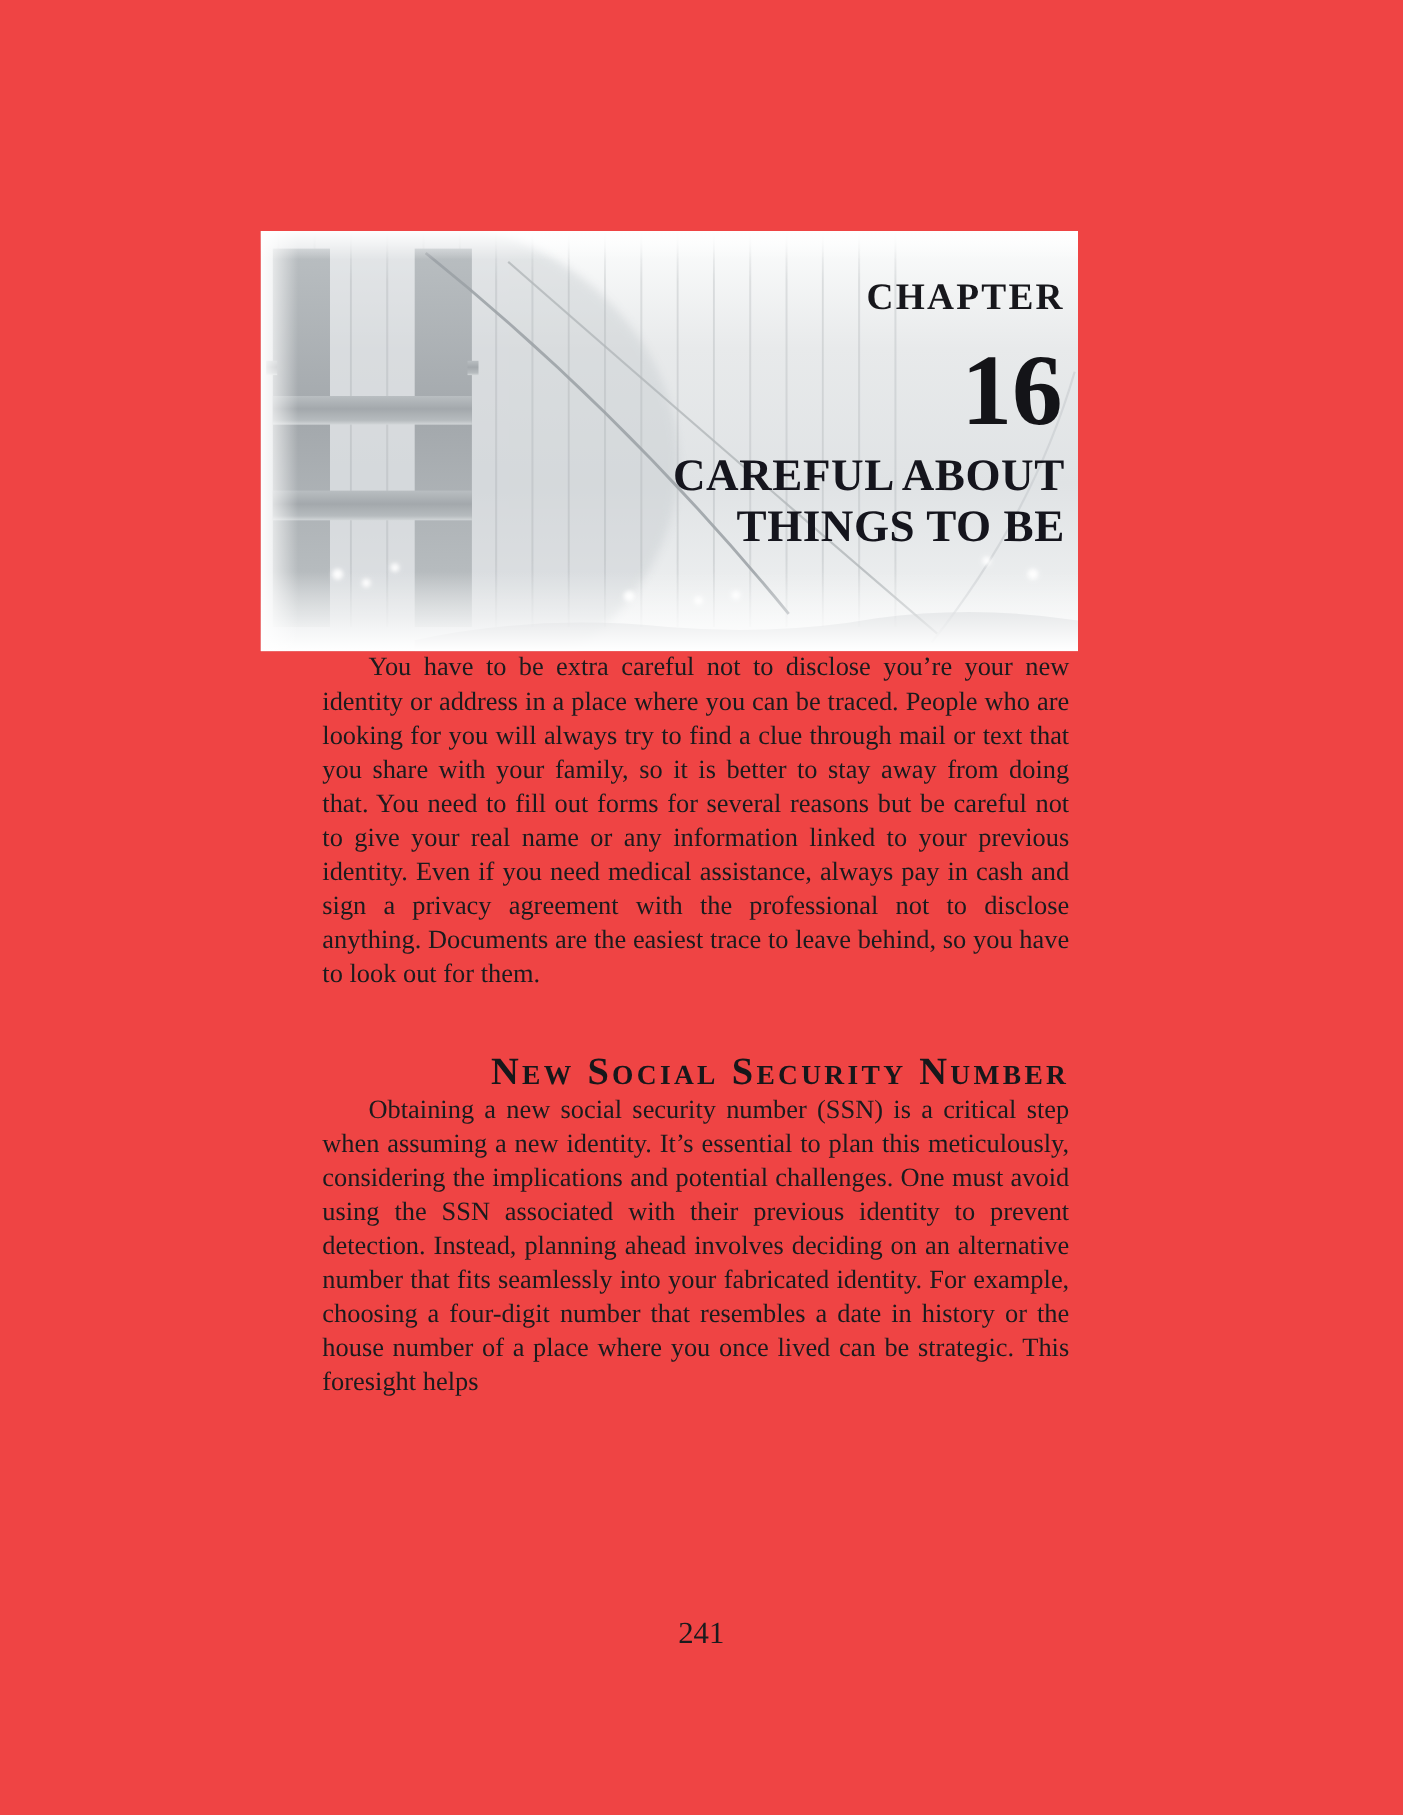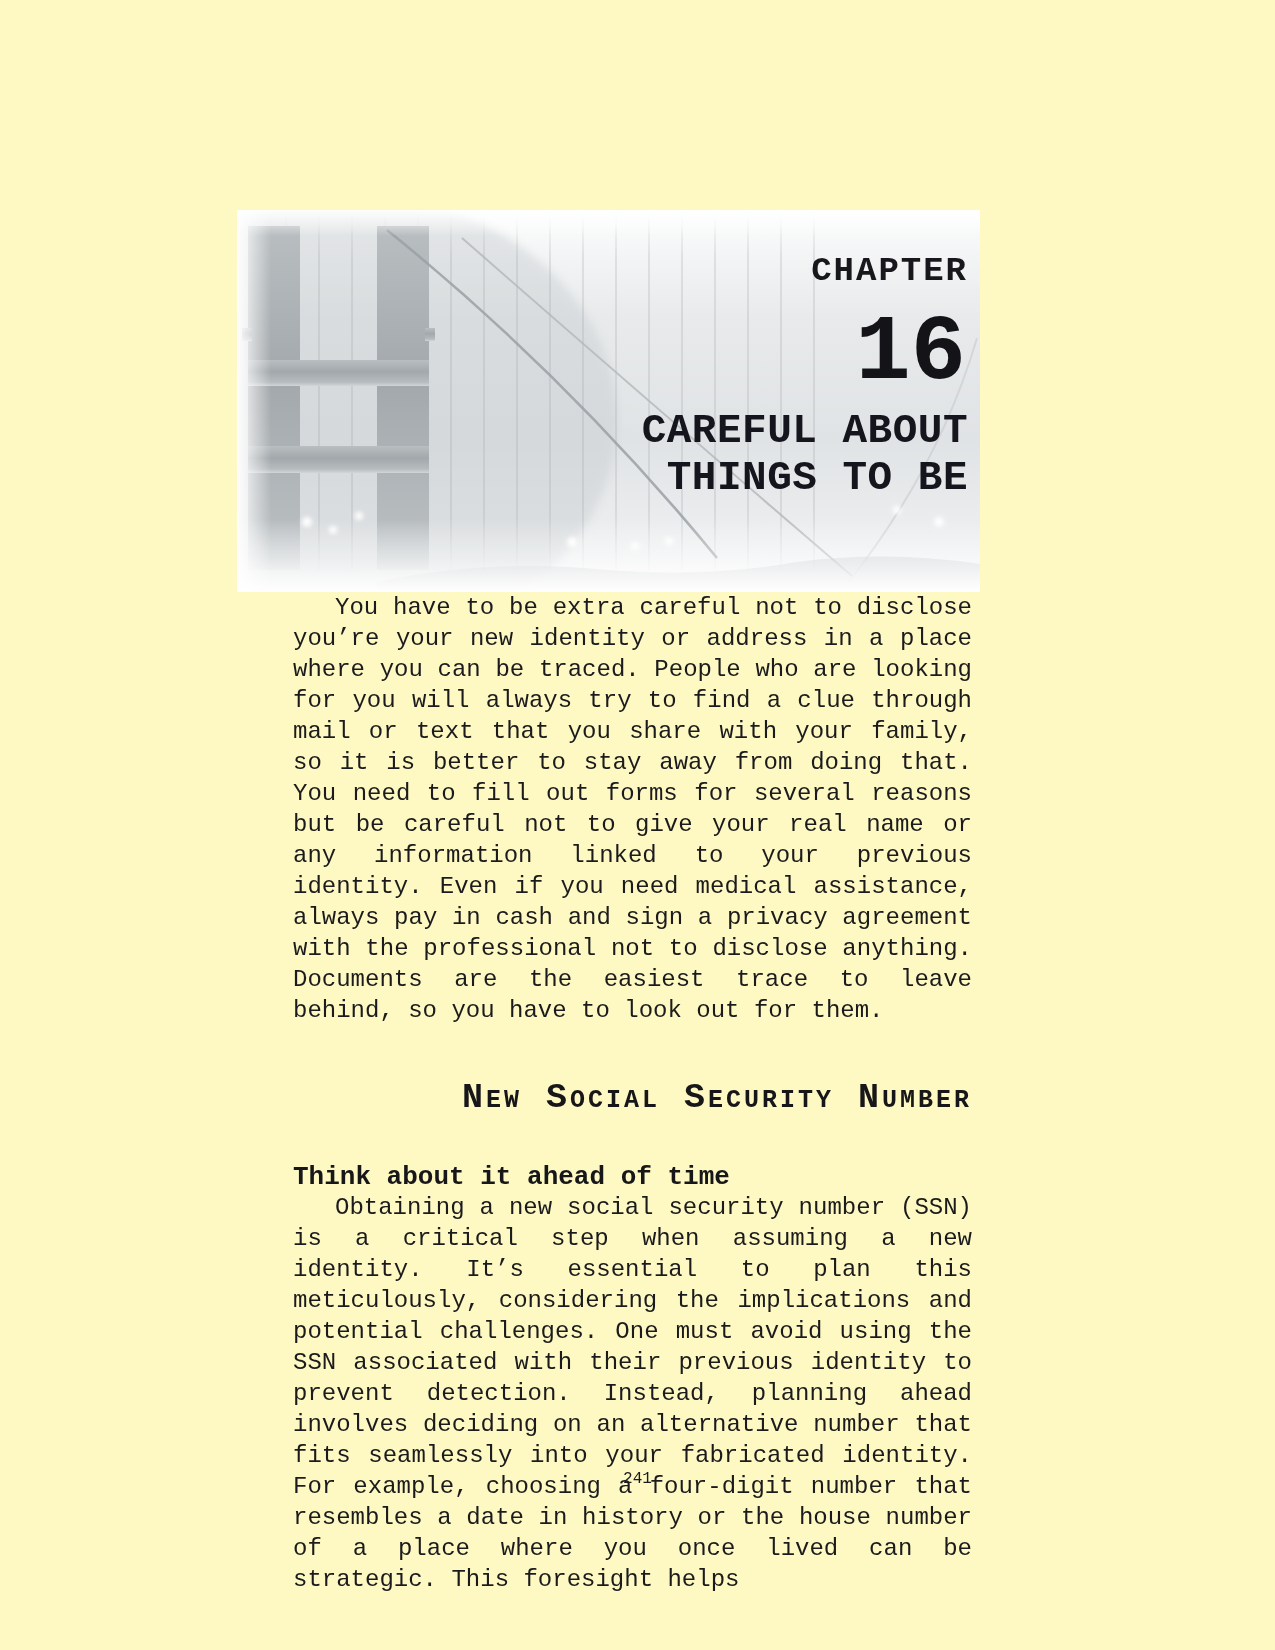--- a/index.html
+++ b/index.html
@@ -1,21 +1,21 @@
 <!DOCTYPE html>
 <html><head>
 <meta charset="utf-8">
 <style>
   html, body { margin: 0; padding: 0; background: #ffffff; }
   .page {
     position: relative;
     width: 1275px;
     height: 1650px;
-    background: #fef9c3;
-    font-family: Liberation Mono, monospace;
+    background: #ef4444;
+    font-family: Liberation Serif, serif;
     color: #1b1b1d;
     overflow: hidden;
   }
 
   
   .chapter-header {
     position: absolute;
     left: 237px;
     top: 210px;
     width: 743px;
@@ -84,21 +84,21 @@
     color: #17171a;
   }
   .p2 { margin-top: 30px; }
 
   .page-number {
     position: absolute;
     left: 0;
     top: 1470px;
     width: 1275px;
     text-align: center;
-    font-size: 16px;
+    font-size: 28px;
     color: #1b1b1d;
   }
 </style>
 </head>
 <body>
 
 <div class="page">
 
   <div class="chapter-header">
     <svg width="743" height="382" viewBox="0 0 743 382" aria-hidden="true">
@@ -189,19 +189,18 @@
     <div class="chapter-number">16</div>
     <div class="chapter-title">
       <div>CAREFUL ABOUT</div>
       <div>THINGS TO BE</div>
     </div>
   </div>
 
   <div class="content">
     <p class="body indent p1">You have to be extra careful not to disclose you’re your new identity or address in a place where you can be traced. People who are looking for you will always try to find a clue through mail or text that you share with your family, so it is better to stay away from doing that. You need to fill out forms for several reasons but be careful not to give your real name or any information linked to your previous identity. Even if you need medical assistance, always pay in cash and sign a privacy agreement with the professional not to disclose anything. Documents are the easiest trace to leave behind, so you have to look out for them.</p>
     <h2 class="section-heading">New Social Security Number</h2>
-    <h3 class="subheading">Think about it ahead of time</h3>
     <p class="body indent p2">Obtaining a new social security number (SSN) is a critical step when assuming a new identity. It’s essential to plan this meticulously, considering the implications and potential challenges. One must avoid using the SSN associated with their previous identity to prevent detection. Instead, planning ahead involves deciding on an alternative number that fits seamlessly into your fabricated identity. For example, choosing a four-digit number that resembles a date in history or the house number of a place where you once lived can be strategic. This foresight helps</p>
   </div>
 
   <div class="page-number">241</div>
 
 </div>
 
 </body></html>

